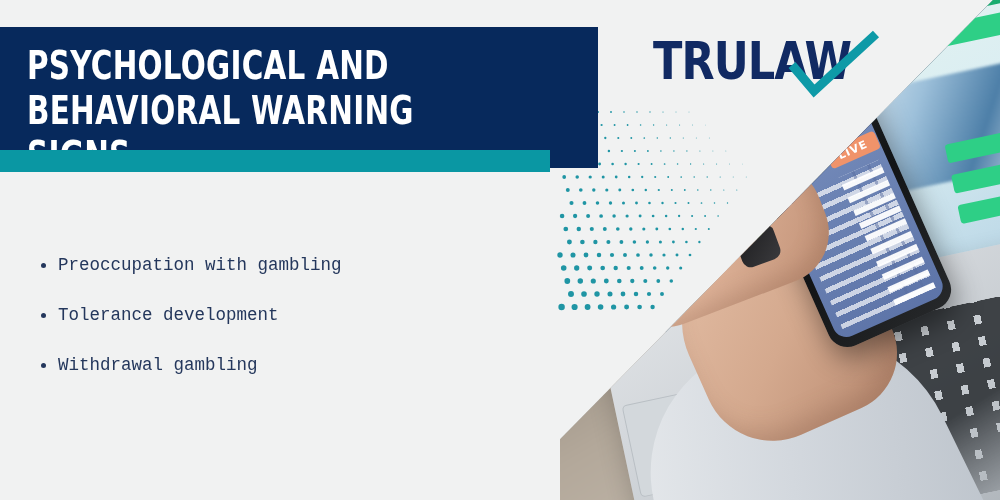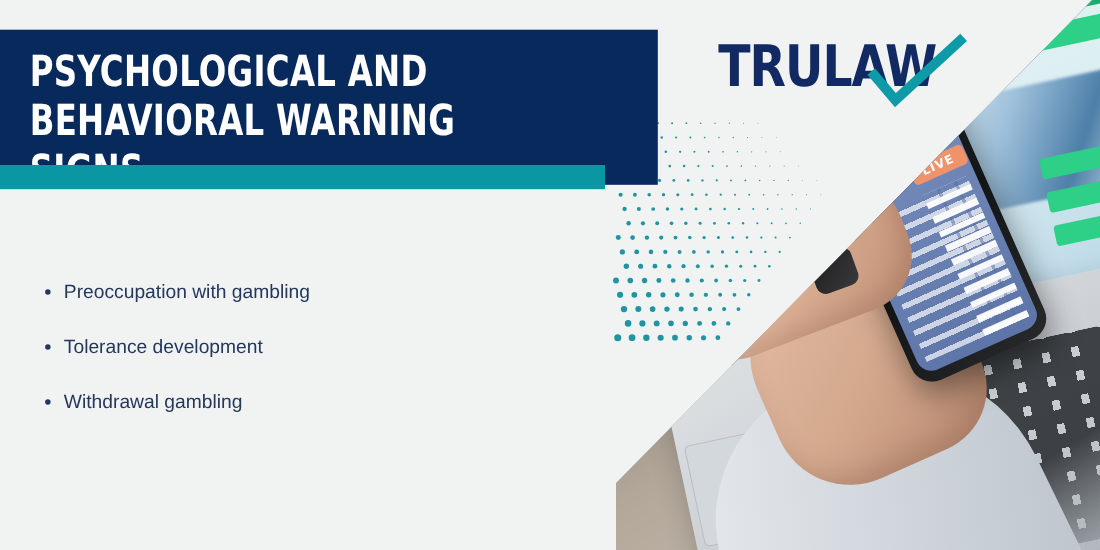--- a/index.html
+++ b/index.html
@@ -245,21 +245,21 @@
   .bullets{
     position:absolute;left:28px;top:248px;width:560px;
     margin:0;padding:0;list-style:none;
   }
   .bullets li{
     position:relative;
     padding-left:30px;
     height:50px;
     line-height:34px;
     color:#24375c;
-    font-family:Liberation Sans, sans-serif;
+    font-family:Liberation Mono, monospace;
     font-size:17.5px;
     white-space:nowrap;
   }
   .bullets li:before{
     content:"";
     position:absolute;left:13px;top:15px;
     width:5px;height:5px;border-radius:50%;
     background:#24375c;
   }
 

